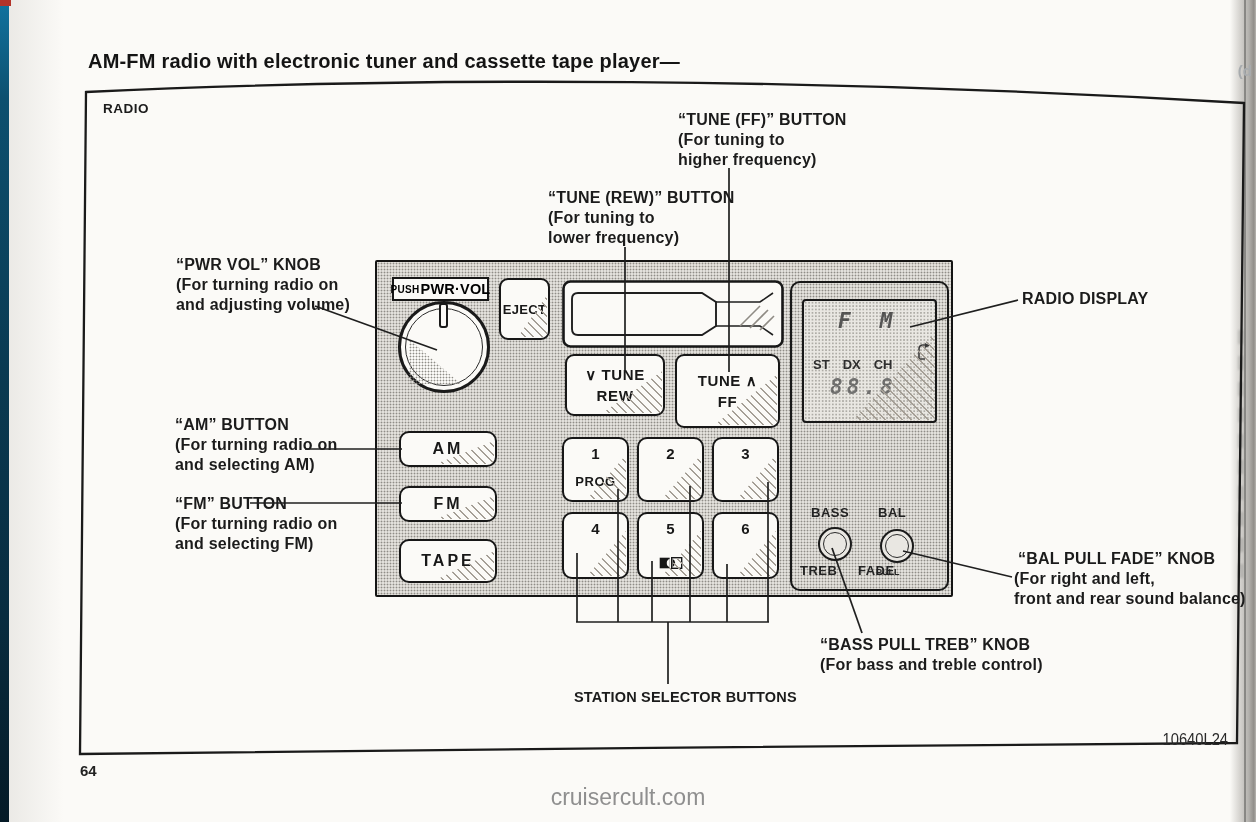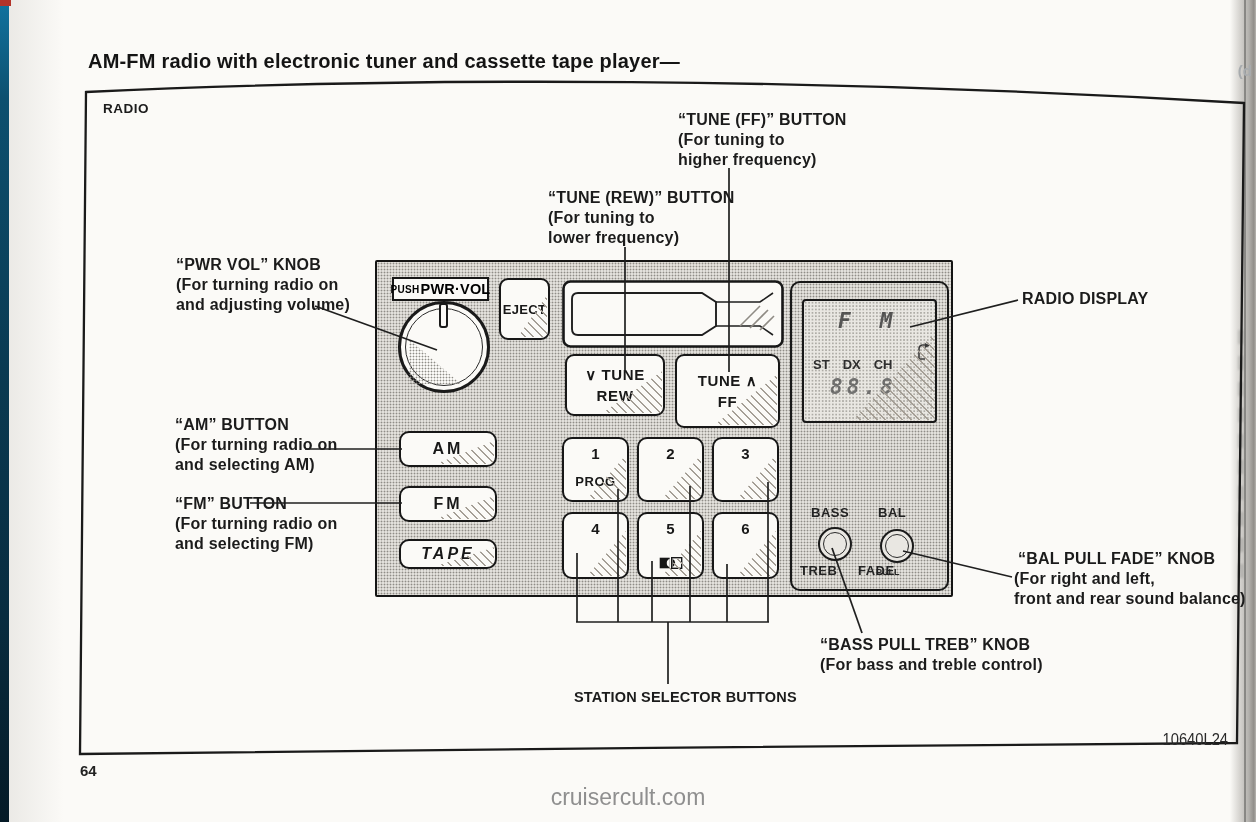--- a/index.html
+++ b/index.html
@@ -183,21 +183,21 @@
       <span>TUNE ∧</span>
       <span>FF</span>
     </div>
 
     <div class="btn band-btn h-br" style="top:169px;">
       <span>AM</span>
     </div>
     <div class="btn band-btn h-br" style="top:224px;">
       <span>FM</span>
     </div>
-    <div class="btn band-btn h-br" style="top:277px;height:30px;font-style:italic;">
+    <div class="btn band-btn h-br" style="top:277px;height:44px;">
       <span>TAPE</span>
     </div>
 
     <div class="btn station h-br" style="left:185px;top:175px;height:65px;">
       <span class="num">1</span>
       <span class="prog">PROG</span>
     </div>
     <div class="btn station h-br" style="left:260px;top:175px;height:65px;">
       <span class="num">2</span>
     </div>

